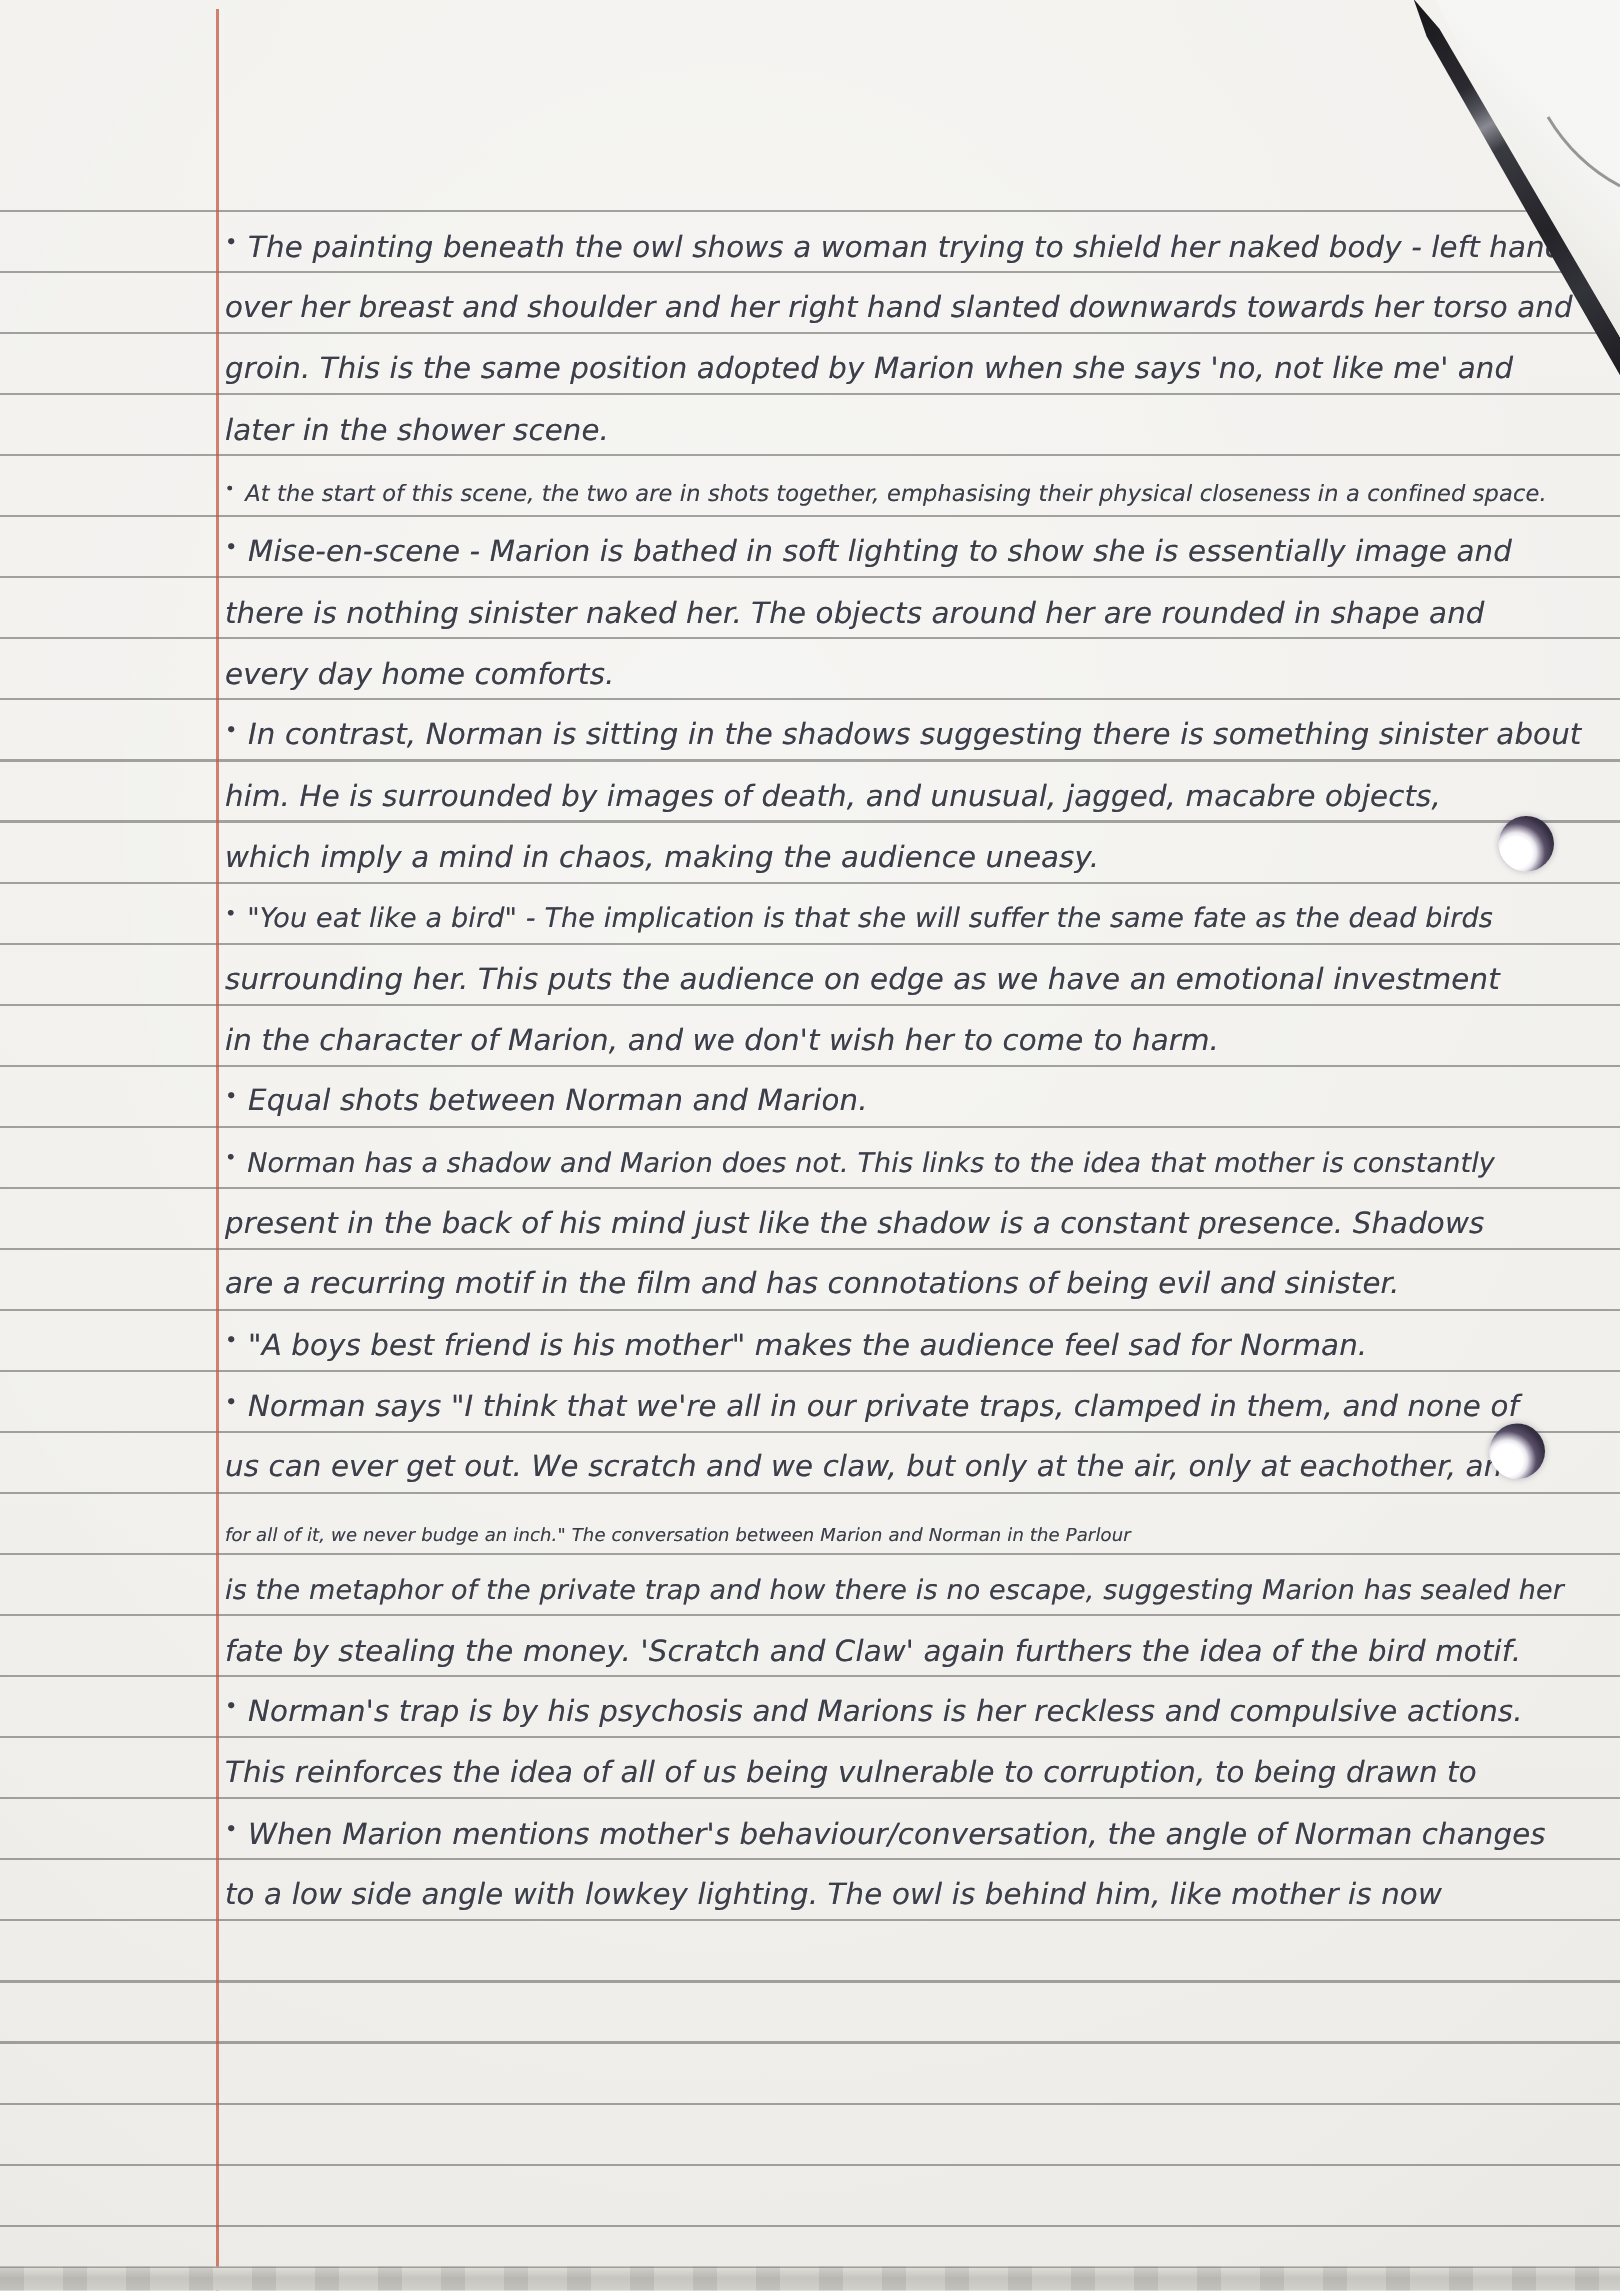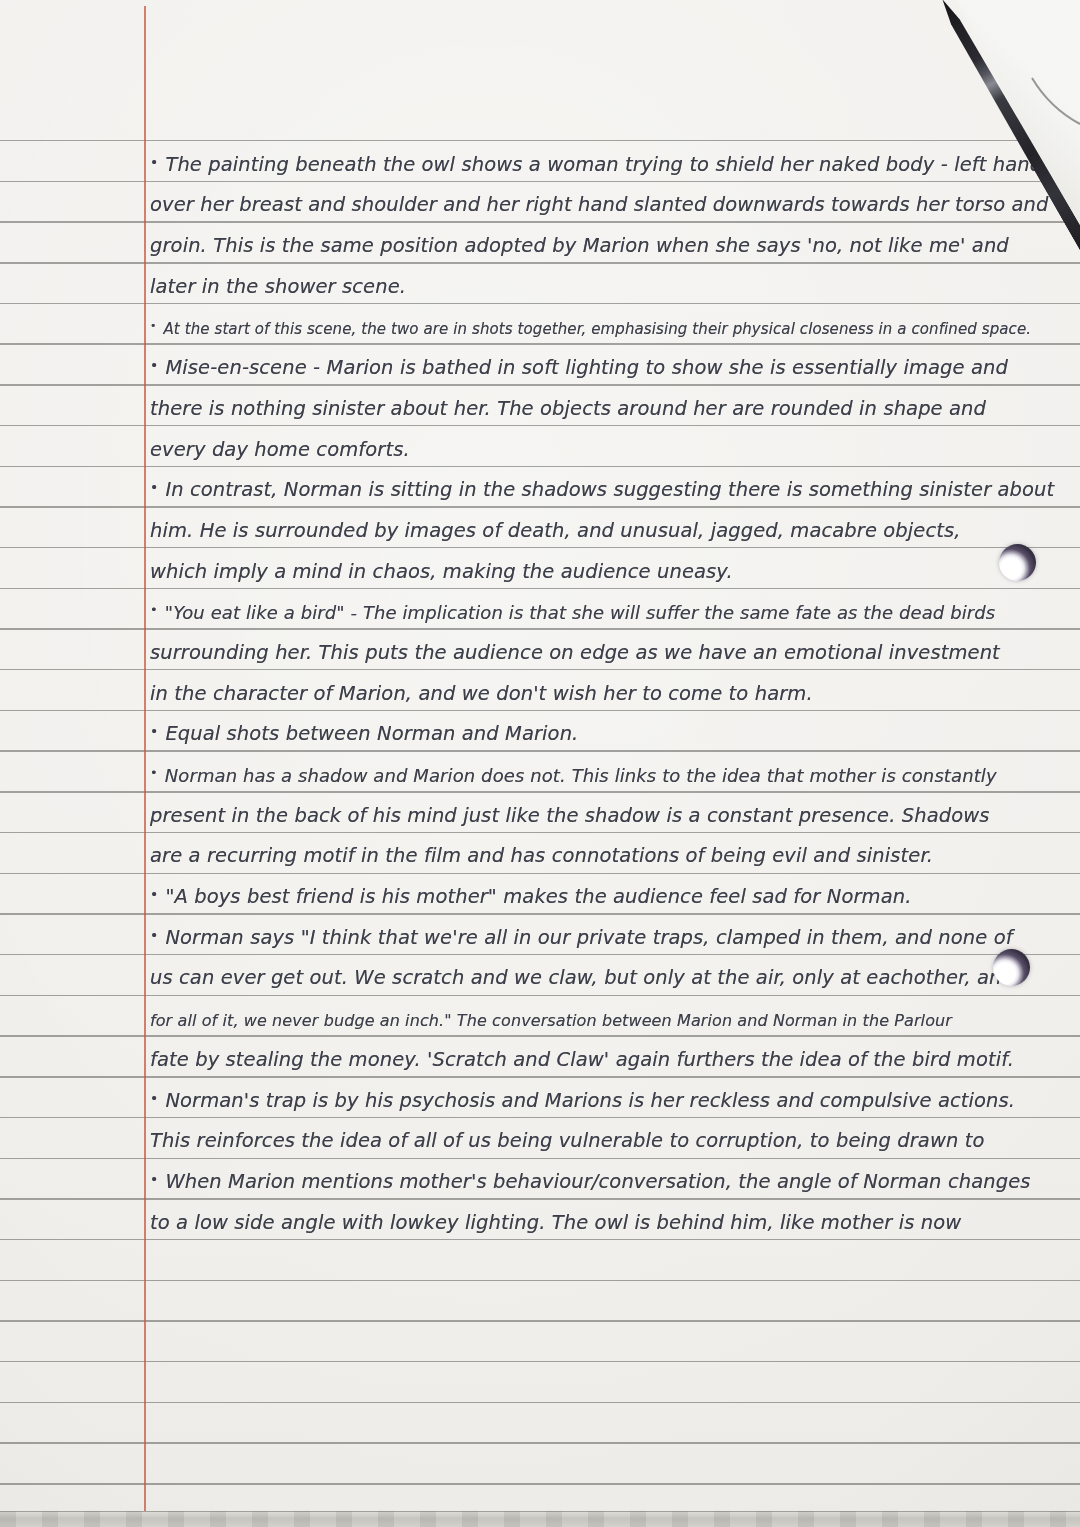--- a/index.html
+++ b/index.html
@@ -44,21 +44,21 @@
     letter-spacing: 0.1px;
     text-shadow: 0 0 0.4px rgba(60,63,74,0.55);
   }
   .note-line .bullet {
     font-style: normal;
     font-size: 0.72em;
     margin-right: 7px;
     transform: translateY(-6px);
   }
   .note-line.sz-m  { font-size: 18px; }
-  .note-line.sz-s  { font-size: 16px; font-style: italic; }
+  .note-line.sz-s  { font-size: 12px; font-style: italic; }
   .note-line.sz-xs { font-size: 15px; }
   
   .punch {
     position: absolute; width: 37px; height: 37px; border-radius: 50%;
     background: radial-gradient(circle at 32% 66%,
       #ffffff 0%, #ffffff 30%, #e9e7ee 38%,
       #594f68 55%, #352f42 72%, #2e2938 100%);
     box-shadow: 0 0 4px rgba(80,75,95,0.35);
   }
   .punch.p1 { left: 999px; top: 544px; }
@@ -114,21 +114,21 @@
       </div>
       <div class="note-line sz-xs">
         <span class="bullet">•</span>
         <span>At the start of this scene, the two are in shots together, emphasising their physical closeness in a confined space.</span>
       </div>
       <div class="note-line">
         <span class="bullet">•</span>
         <span>Mise-en-scene - Marion is bathed in soft lighting to show she is essentially image and</span>
       </div>
       <div class="note-line">
-        <span>there is nothing sinister about her. The objects around her are rounded in shape and</span>
+        <span>there is nothing sinister naked her. The objects around her are rounded in shape and</span>
       </div>
       <div class="note-line">
         <span>every day home comforts.</span>
       </div>
       <div class="note-line">
         <span class="bullet">•</span>
         <span>In contrast, Norman is sitting in the shadows suggesting there is something sinister about</span>
       </div>
       <div class="note-line">
         <span>him. He is surrounded by images of death, and unusual, jagged, macabre objects,</span>
@@ -166,20 +166,23 @@
       </div>
       <div class="note-line">
         <span class="bullet">•</span>
         <span>Norman says "I think that we're all in our private traps, clamped in them, and none of</span>
       </div>
       <div class="note-line">
         <span>us can ever get out. We scratch and we claw, but only at the air, only at eachother, and</span>
       </div>
       <div class="note-line sz-s">
         <span>for all of it, we never budge an inch." The conversation between Marion and Norman in the Parlour</span>
+      </div>
+      <div class="note-line sz-m">
+        <span>is the metaphor of the private trap and how there is no escape, suggesting Marion has sealed her</span>
       </div>
       <div class="note-line">
         <span>fate by stealing the money. 'Scratch and Claw' again furthers the idea of the bird motif.</span>
       </div>
       <div class="note-line">
         <span class="bullet">•</span>
         <span>Norman's trap is by his psychosis and Marions is her reckless and compulsive actions.</span>
       </div>
       <div class="note-line">
         <span>This reinforces the idea of all of us being vulnerable to corruption, to being drawn to</span>

